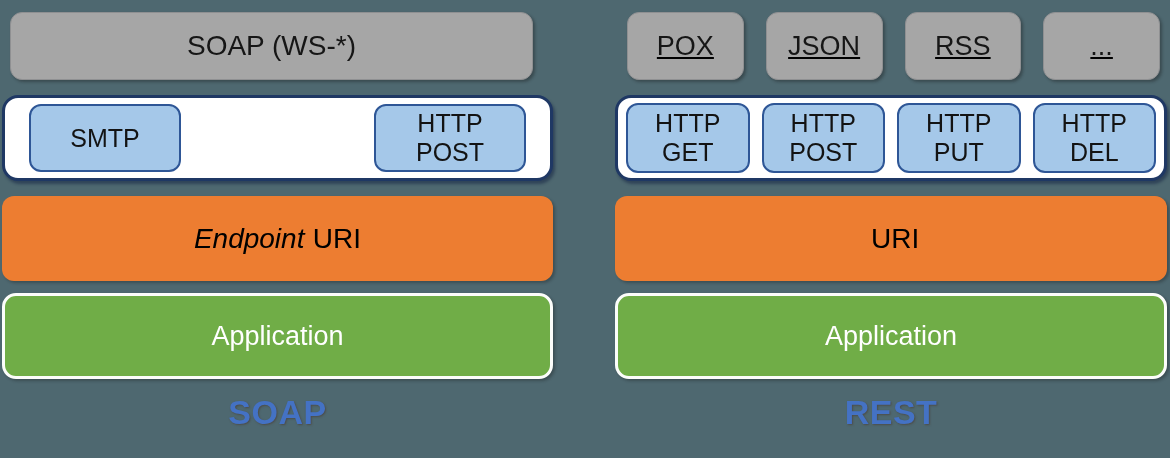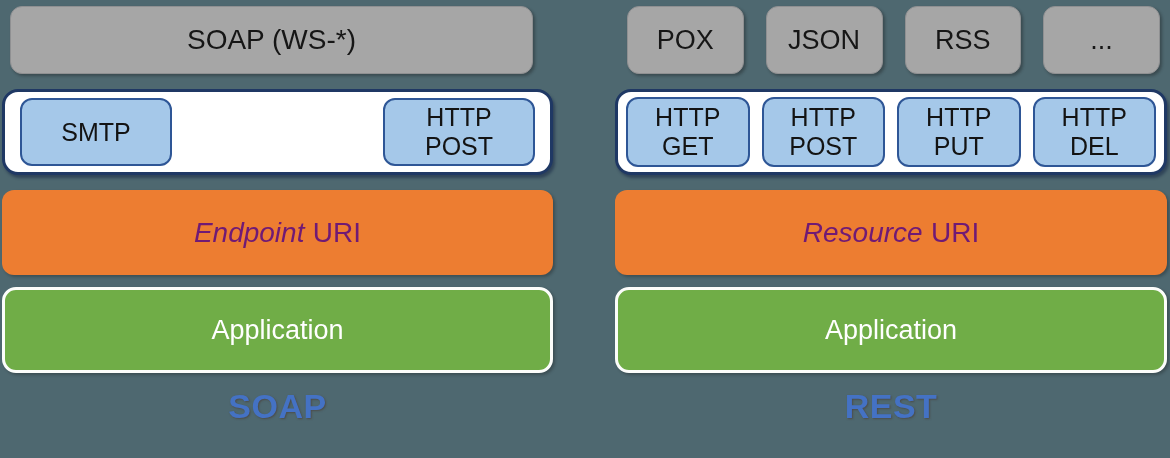--- a/index.html
+++ b/index.html
@@ -7,21 +7,21 @@
 
   .canvas {
     position: relative;
     width: 1170px;
     height: 458px;
     background: var(--background, #4E6870);
     font-family: "Liberation Sans", "DejaVu Sans", sans-serif;
     overflow: hidden;
   }
 
-  .col { position: absolute; top: 2px; height: 349px; }
+  .col { position: absolute; top: 8px; height: 349px; }
   .col-left  { left: 2px;   width: 551px; }
   .col-right { left: 615px; width: 552px; }
 
   .row { position: absolute; left: 0; right: 0; }
   .row-top       { top: 4px;   height: 68px; }
   .row-transport { top: 87px;  height: 86px; }
   .row-uri       { top: 188px; height: 85px; }
   .row-app       { top: 285px; height: 86px; }
   .row-label     { top: 381px; height: 46px; display: flex; align-items: center; justify-content: center; }
 
@@ -29,33 +29,33 @@
   .gray-box {
     background: var(--gray-box, #A6A6A6);
     border: 1px solid #8f9092;
     border-radius: 12px;
     box-shadow: 2px 2px 3px rgba(20,20,20,0.35);
     display: flex; align-items: center; justify-content: center;
     color: #161616;
     font-size: 28px;
   }
   .gray-box-wide { position: absolute; left: 8px; right: 20px; top: 0; bottom: 0; }
-  .gray-row { position: absolute; left: 12px; right: 7px; top: 0; bottom: 0; display: flex; gap: 22px; }
+  .gray-row { position: absolute; left: 12px; right: 7px; top: 0; bottom: 0; display: flex; gap: 22px; text-decoration: underline; }
   .gray-row .gray-box { flex: 1; font-size: 27px; }
 
   
   .white-container {
     position: absolute; left: 0; right: 0; top: 0; bottom: 0;
     background: #ffffff;
     border: 3px solid var(--container-border, #1F3864);
     border-radius: 16px;
     box-shadow: 2px 3px 3px rgba(10, 25, 60, 0.45);
     display: flex; align-items: center;
   }
-  .white-container.spread { justify-content: space-between; padding: 8px 15px; }
+  .white-container.spread { justify-content: space-between; padding: 8px 24px; }
   .white-container.packed { gap: 12px; padding: 5px 8px; }
 
   .blue-box {
     background: var(--blue-box-fill, #A5C8E9);
     border: 2px solid var(--blue-box-border, #2E5696);
     border-radius: 12px;
     display: flex; flex-direction: column; align-items: center; justify-content: center;
     color: #131313;
     font-size: 25px;
     line-height: 1.16;
@@ -65,21 +65,21 @@
   .white-container.packed .blue-box { flex: 1; height: 70px; }
   .blue-line { display: block; }
 
   
   .orange-box {
     position: absolute; left: 0; right: 0; top: 0; bottom: 0;
     background: var(--orange-box, #ED7D31);
     border-radius: 12px;
     box-shadow: 2px 2px 3px rgba(20,20,20,0.3);
     display: flex; align-items: center; justify-content: center;
-    color: #701a75;
+    color: #000000;
     font-size: 28px;
   }
   .uri-italic { font-style: italic; }
   .uri-suffix { margin-left: 0.3em; }
 
   
   .green-box {
     position: absolute; left: 0; right: 0; top: 0; bottom: 0;
     background: var(--green-box, #70AD47);
     border: 3px solid #fcfdfb;
@@ -178,21 +178,20 @@
         </div>
         <div class="blue-box">
           <span class="blue-line">HTTP</span>
           <span class="blue-line">DEL</span>
         </div>
       </div>
     </div>
 
     <div class="row row-uri">
       <div class="orange-box">
-        <span class="uri-italic">Resource</span>
         <span class="uri-suffix">URI</span>
       </div>
     </div>
 
     <div class="row row-app">
       <div class="green-box">
         <span>Application</span>
       </div>
     </div>
 

